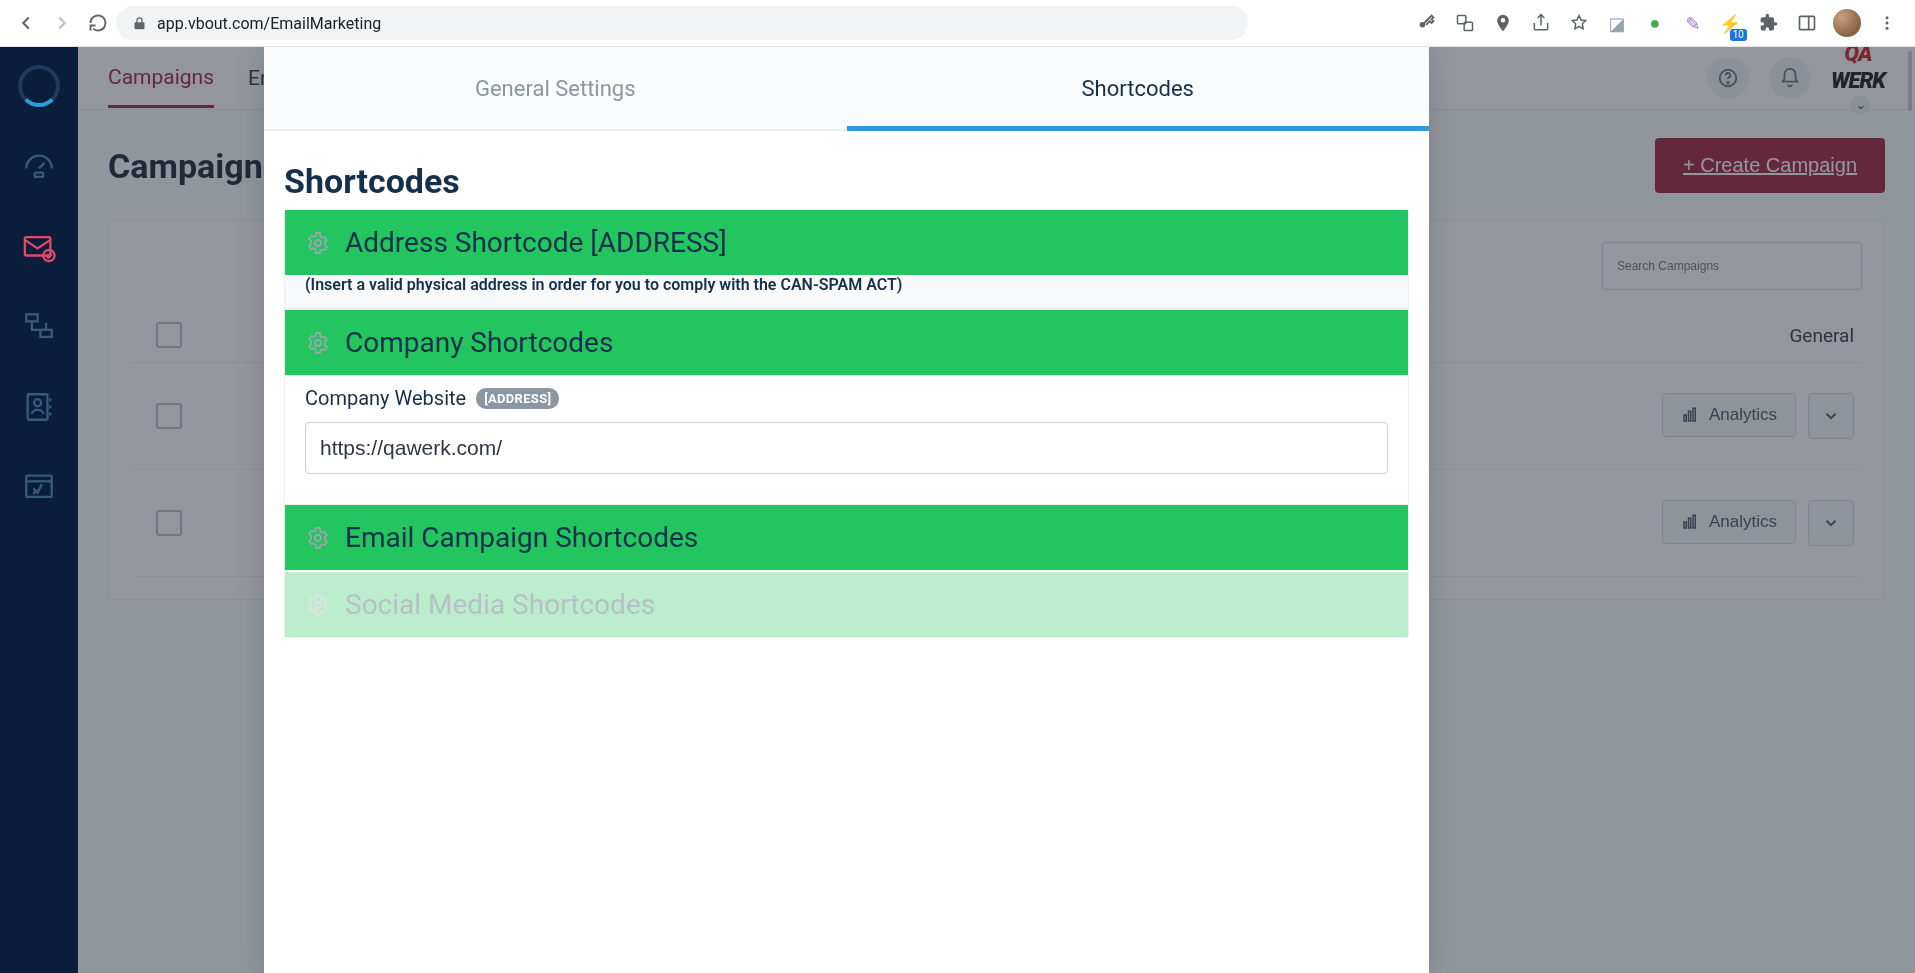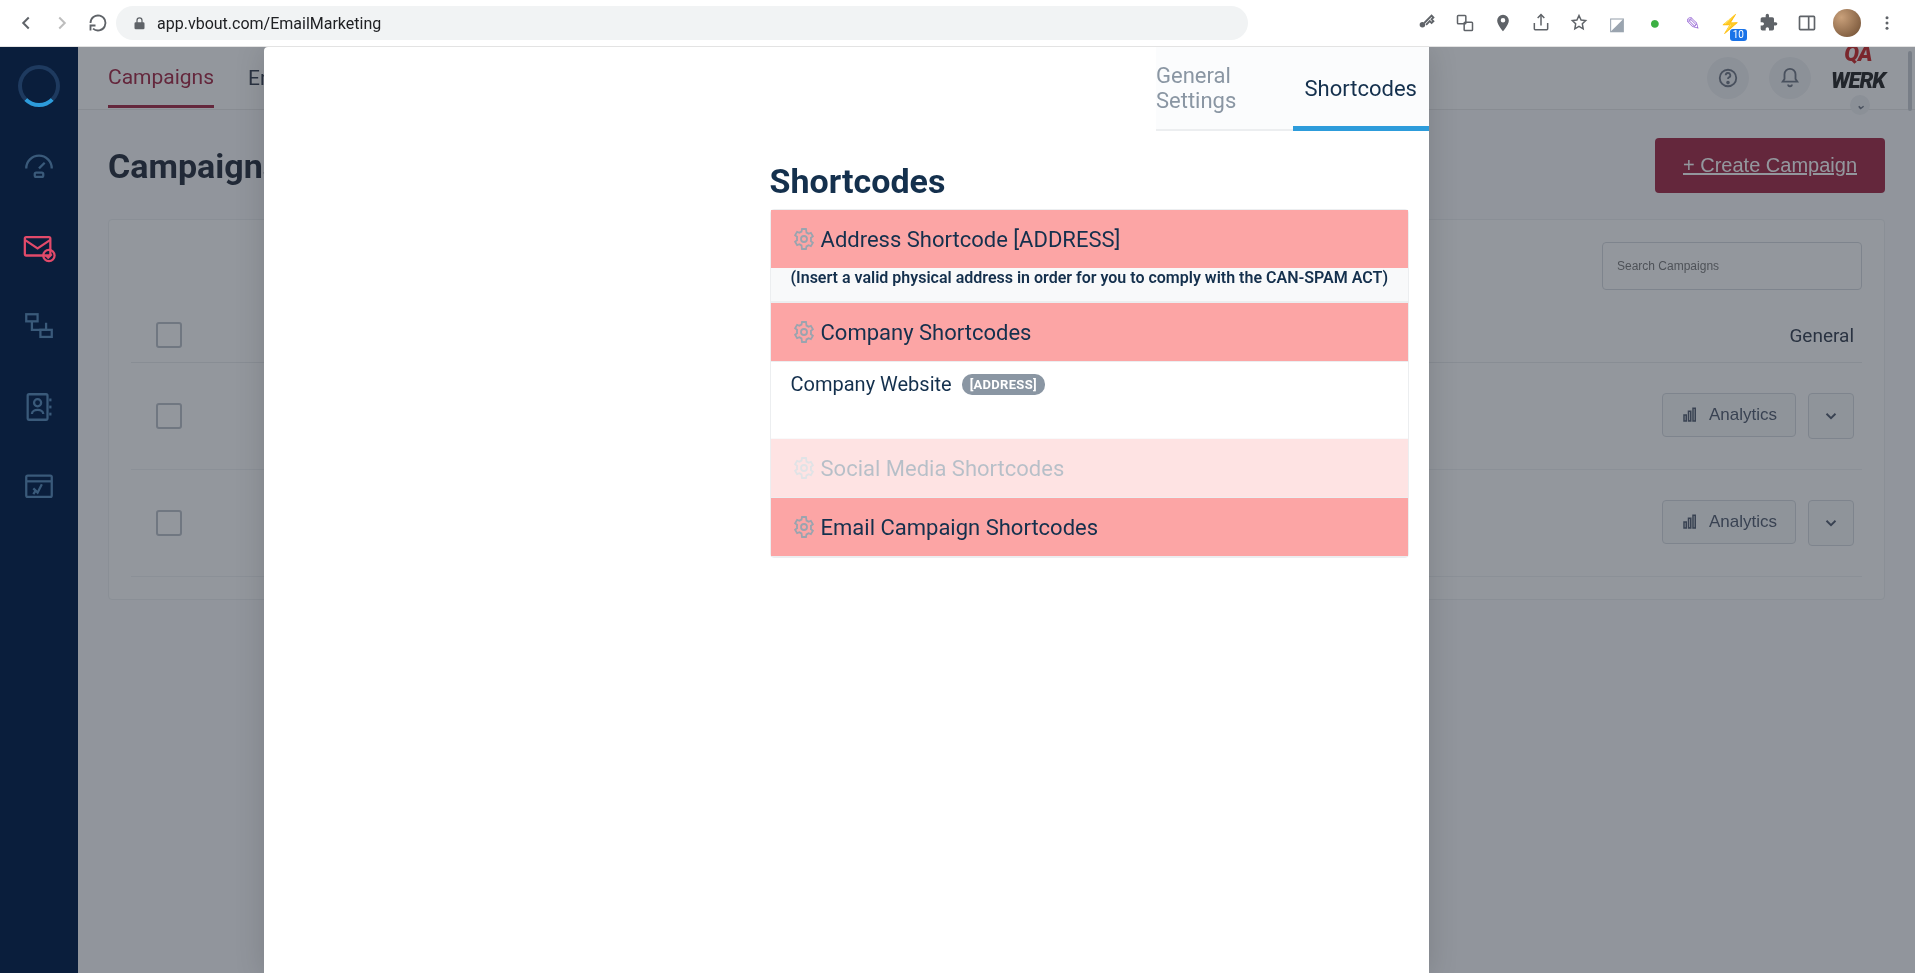--- a/index.html
+++ b/index.html
@@ -253,21 +253,20 @@
     position: absolute;
     top: 0;
     left: 186px;
     width: 1165px;
     height: 100%;
     background: #fff;
     box-shadow: 0 2px 30px rgba(0,0,0,0.15);
     display: flex;
     flex-direction: column;
     border-radius: 4px 4px 0 0;
-    align-items: flex-end;
   }
   .modal-tabs {
     display: flex;
     height: 82px;
     background: #fbfcfd;
     border-bottom: 2px solid #eceef0;
     position: relative;
   }
   .modal-tab {
     flex: 1;
@@ -306,24 +305,24 @@
     margin-bottom: 18px;
   }
   .section {
     border: 1px solid #eceef0;
     border-radius: 4px;
     margin-bottom: 0;
   }
   .section-header {
     display: flex;
     align-items: center;
-    gap: 4px;
+    gap: 14px;
     padding: 16px 20px;
-    background: #fca5a5;
-    font-size: 22px;
+    background: #22c55e;
+    font-size: 28px;
     color: #14304d;
     border-bottom: 1px solid #eceef0;
   }
   .section-header.noborder { border-bottom: none; }
   .section-note {
     padding: 0 20px 14px 20px;
     background: #f8f9fa;
     font-size: 16px;
     color: #14304d;
     font-weight: 600;
@@ -618,39 +617,40 @@
             </span>
             <span>Company Shortcodes</span>
           </div>
 
 
           <div class="field-block" style="padding-top:10px; padding-bottom:30px;">
             <div class="field-label">
               <span>Company Website</span>
               <span class="tag">[ADDRESS]</span>
             </div>
+            <input class="text-input" value="https://qawerk.com/" style="">
+          </div>
+
+          <div class="section-header" style="border-top:1px solid #eceef0">
+            <span class="gear">
+              <svg width="24" height="24" viewBox="0 0 24 24" fill="none" stroke="currentColor" stroke-width="1.8">
+                  <circle cx="12" cy="12" r="3"></circle>
+                  <path d="M19 12a7 7 0 0 0-.1-1.2l2-1.6-2-3.4-2.4 1a7 7 0 0 0-2-1.2L14 2h-4l-.5 2.6a7 7 0 0 0-2 1.2l-2.4-1-2 3.4 2 1.6A7 7 0 0 0 5 12c0 .4 0 .8.1 1.2l-2 1.6 2 3.4 2.4-1a7 7 0 0 0 2 1.2L10 22h4l.5-2.6a7 7 0 0 0 2-1.2l2.4 1 2-3.4-2-1.6c.1-.4.1-.8.1-1.2z"></path>
+                </svg>
+            </span>
+            <span>Email Campaign Shortcodes</span>
           </div>
 
           <div class="section-header noborder" style="border-top:1px solid #eceef0; opacity:.3;">
             <span class="gear">
               <svg width="24" height="24" viewBox="0 0 24 24" fill="none" stroke="currentColor" stroke-width="1.8">
                   <circle cx="12" cy="12" r="3"></circle>
                   <path d="M19 12a7 7 0 0 0-.1-1.2l2-1.6-2-3.4-2.4 1a7 7 0 0 0-2-1.2L14 2h-4l-.5 2.6a7 7 0 0 0-2 1.2l-2.4-1-2 3.4 2 1.6A7 7 0 0 0 5 12c0 .4 0 .8.1 1.2l-2 1.6 2 3.4 2.4-1a7 7 0 0 0 2 1.2L10 22h4l.5-2.6a7 7 0 0 0 2-1.2l2.4 1 2-3.4-2-1.6c.1-.4.1-.8.1-1.2z"></path>
                 </svg>
             </span>
             <span>Social Media Shortcodes</span>
           </div>
-
-          <div class="section-header" style="border-top:1px solid #eceef0">
-            <span class="gear">
-              <svg width="24" height="24" viewBox="0 0 24 24" fill="none" stroke="currentColor" stroke-width="1.8">
-                  <circle cx="12" cy="12" r="3"></circle>
-                  <path d="M19 12a7 7 0 0 0-.1-1.2l2-1.6-2-3.4-2.4 1a7 7 0 0 0-2-1.2L14 2h-4l-.5 2.6a7 7 0 0 0-2 1.2l-2.4-1-2 3.4 2 1.6A7 7 0 0 0 5 12c0 .4 0 .8.1 1.2l-2 1.6 2 3.4 2.4-1a7 7 0 0 0 2 1.2L10 22h4l.5-2.6a7 7 0 0 0 2-1.2l2.4 1 2-3.4-2-1.6c.1-.4.1-.8.1-1.2z"></path>
-                </svg>
-            </span>
-            <span>Email Campaign Shortcodes</span>
-          </div>
         </div>
       </div>
     </div>
 
   </div>
 </div>
 
 </body></html>

